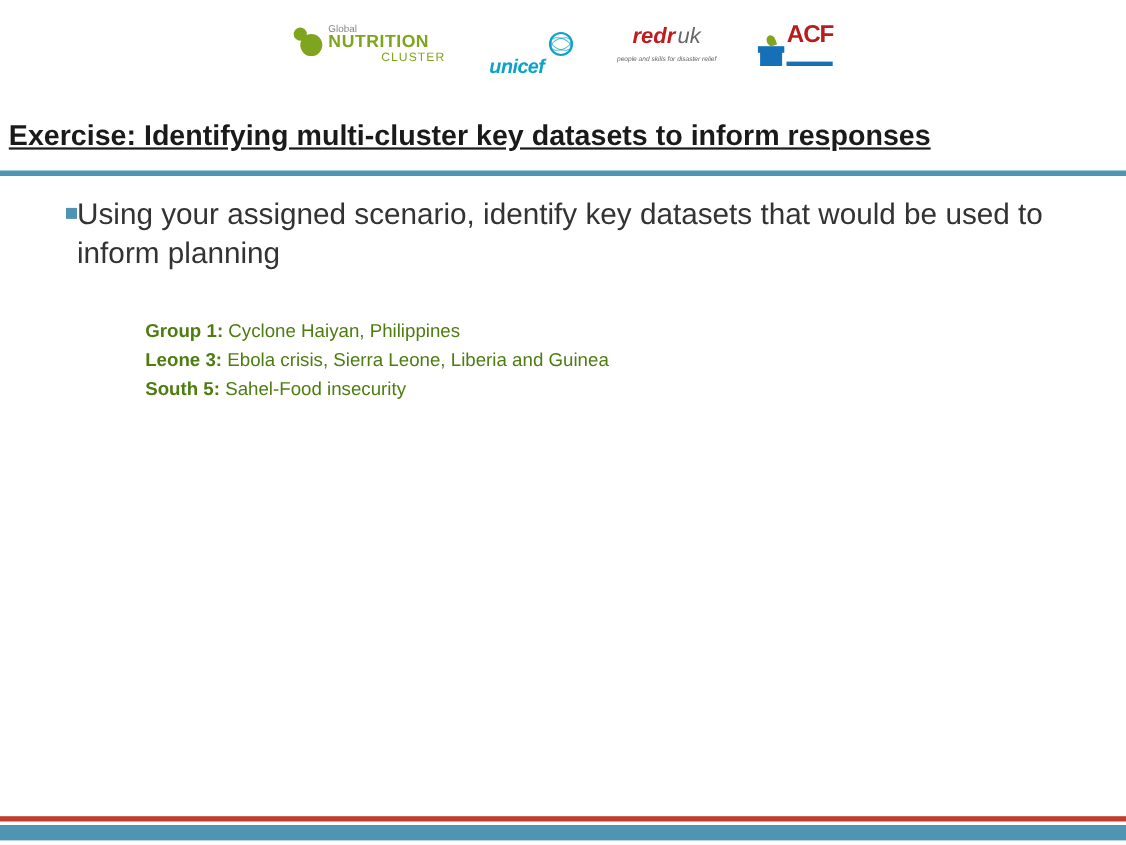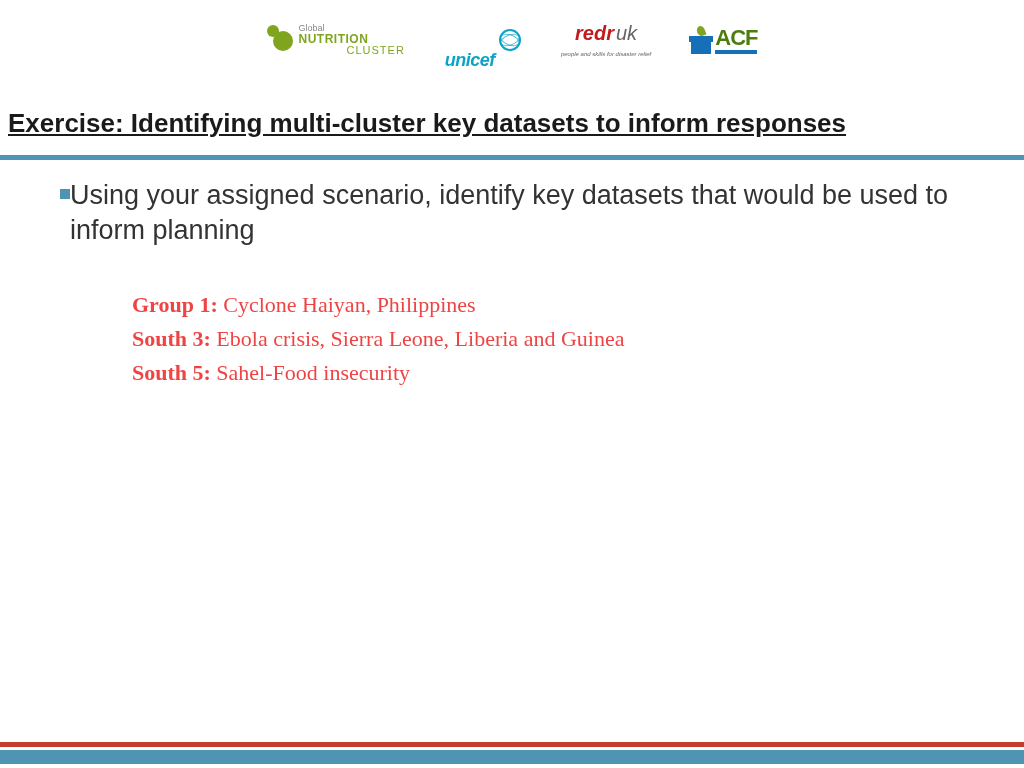--- a/index.html
+++ b/index.html
@@ -25,41 +25,41 @@
     gap: 6px;
     font-size: 12px;
   }
   
   .gnc { display:flex; align-items:center; gap:4px; }
   .gnc-icon { position:relative; width:28px; height:34px; }
   .gnc-icon .big { position:absolute; left:6px; top:8px; width:20px; height:20px; background:#7fa51e; border-radius:50%; }
   .gnc-icon .small { position:absolute; left:0; top:2px; width:12px; height:12px; background:#7fa51e; border-radius:50%; }
   .gnc-text { display:flex; flex-direction:column; line-height:1; }
   .gnc-text .l1 { color:#888; font-size:9px; }
-  .gnc-text .l2 { color:#7fa51e; font-weight:bold; font-size:12px; letter-spacing:0.5px; }
+  .gnc-text .l2 { color:#7fa51e; font-weight:bold; font-size:16px; letter-spacing:0.5px; }
   .gnc-text .l3 { color:#7fa51e; font-size:11px; letter-spacing:1px;margin-left:48px; }
   
   .unicef { display:flex; align-items:center; gap:4px; }
   .unicef-text { color:#0da3c9; font-weight:bold; font-size:18px; font-style:italic; letter-spacing:-0.5px;margin-top:40px; }
   .unicef-icon { width:22px; height:22px; border:2px solid #0da3c9; border-radius:50%; position:relative; }
   .unicef-icon::before, .unicef-icon::after { content:""; position:absolute; left:50%; top:50%; width:18px; height:9px; border:1px solid #0da3c9; border-radius:50%; transform:translate(-50%,-50%) rotate(-20deg); opacity:0.7; }
   .unicef-icon::after { transform:translate(-50%,-50%) rotate(20deg); }
   
   .redr { display:flex; flex-direction:column; align-items:center; line-height:1;font-style:italic; }
   .redr-main { font-weight:bold; font-size:20px; }
   .redr-main .red { color:#c11b1e; }
   .redr-main .uk { color:#666; font-weight:normal; margin-left:2px; }
   .redr-sub { color:#666; font-size:6px; margin-top:2px; }
   
   .acf { display:flex; align-items:flex-end; gap:4px; }
   .acf-icon { width:20px; height:28px; position:relative; }
   .acf-icon .leaf { position:absolute; top:0; left:6px; width:8px; height:10px; background:#7fa51e; border-radius:50% 50% 0 50%; transform:rotate(-20deg); }
   .acf-icon .pot { position:absolute; bottom:0; left:0; width:20px; height:14px; background:#1670b8; }
   .acf-icon .pot::before { content:""; position:absolute; top:-4px; left:-2px; width:24px; height:6px; background:#1670b8; }
-  .acf-text { color:#4d7c0f; font-weight:900; font-size:22px; letter-spacing:-1px; border-bottom:4px solid #1670b8; line-height:1; padding-bottom:1px; }
+  .acf-text { color:#b91c1c; font-weight:900; font-size:22px; letter-spacing:-1px; border-bottom:4px solid #1670b8; line-height:1; padding-bottom:14px; }
 
   .title {
     font-size: 26px;
     font-weight: bold;
     color: #1a1a1a;
     padding: 30px 8px 10px 8px;
     text-decoration: underline;
   }
   .title-rule {
     height: 5px;
@@ -83,24 +83,23 @@
   }
   .lead {
     font-size: 27px;
     color: #333;
     line-height: 1.3;
   }
   .groups {
     padding-left: 72px;
   }
   .group-row {
-    font-size: 22px;
-    color: #ef4444;
+    font-size: 17px;
+    color: #4d7c0f;
     line-height: 1.55;
-    font-family: Liberation Serif, serif;
   }
   .group-row .label { font-weight: bold; }
 
   .footer {
     position: absolute;
     left: 0; right: 0; bottom: 0;
     height: 26px;
   }
   .footer .stripe-red { height: 5px; background: #c33d2f; }
   .footer .stripe-gap { height: 3px; background: #fff; }
@@ -143,21 +142,21 @@
 <div class="title">Exercise:  Identifying multi-cluster key datasets to inform responses</div>
 <div class="title-rule"></div>
 
 <div class="content">
   <div class="bullet-row">
     <div class="bullet"></div>
     <div class="lead">Using your assigned scenario, identify key datasets that would be used to inform planning</div>
   </div>
   <div class="groups">
     <div class="group-row"><span class="label">Group 1:</span><span>  Cyclone Haiyan, Philippines</span></div>
-    <div class="group-row"><span class="label">South 3:</span><span>  Ebola crisis, Sierra Leone, Liberia and Guinea</span></div>
+    <div class="group-row"><span class="label">Leone 3:</span><span>  Ebola crisis, Sierra Leone, Liberia and Guinea</span></div>
     <div class="group-row"><span class="label">South 5:</span><span>  Sahel-Food insecurity</span></div>
   </div>
 </div>
 
 <div class="footer">
   <div class="stripe-red"></div>
   <div class="stripe-gap"></div>
   <div class="stripe-blue"></div>
 </div>
 

